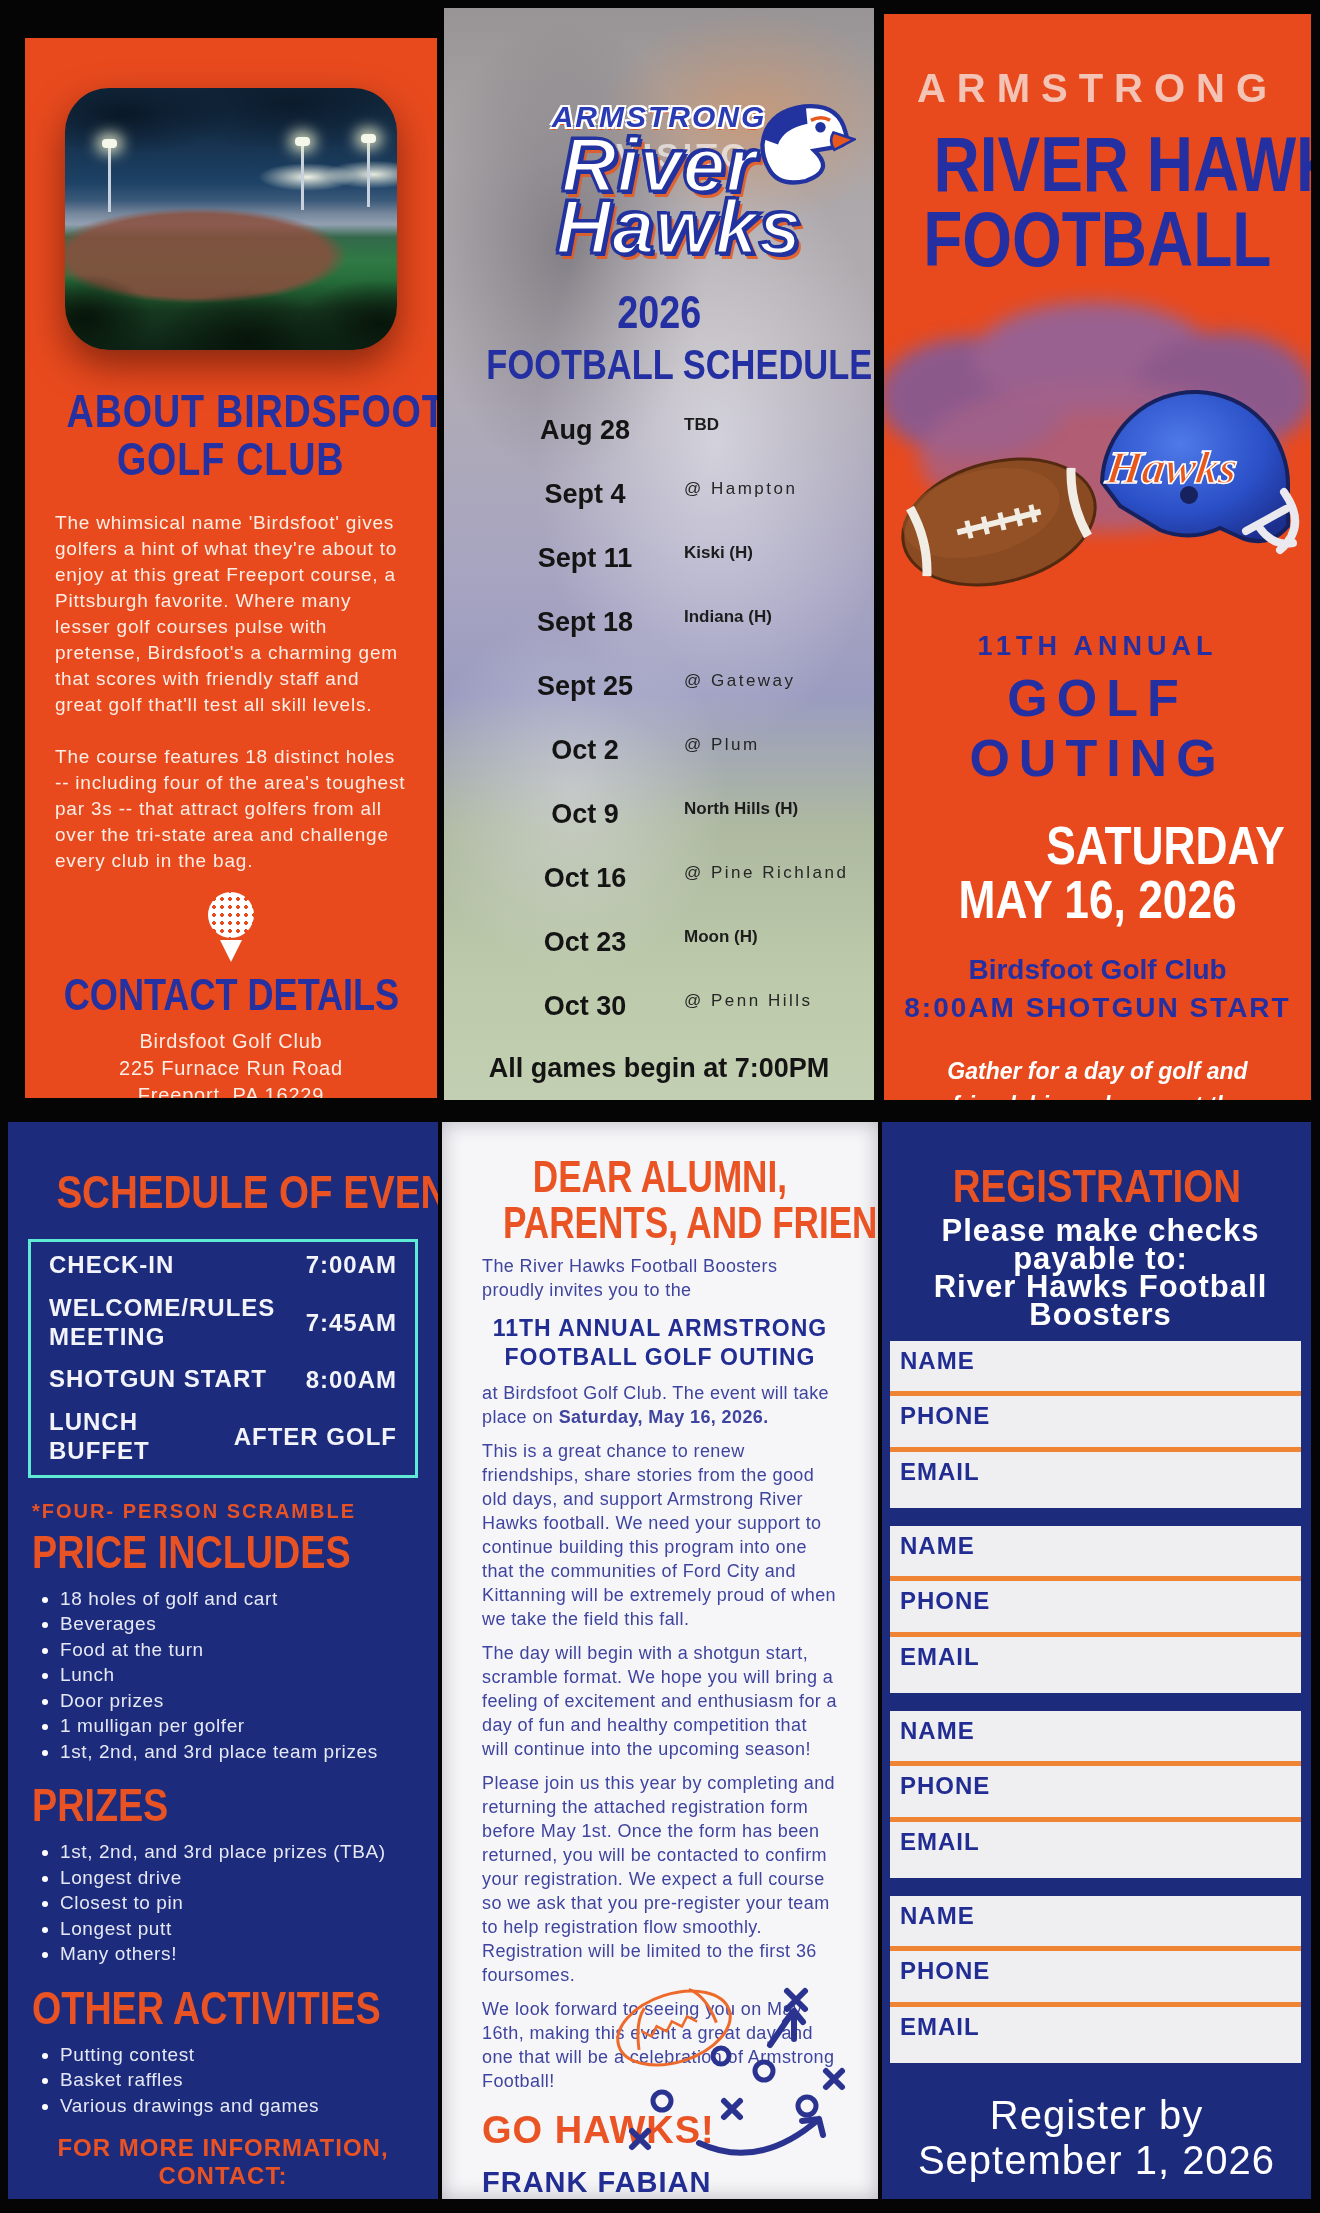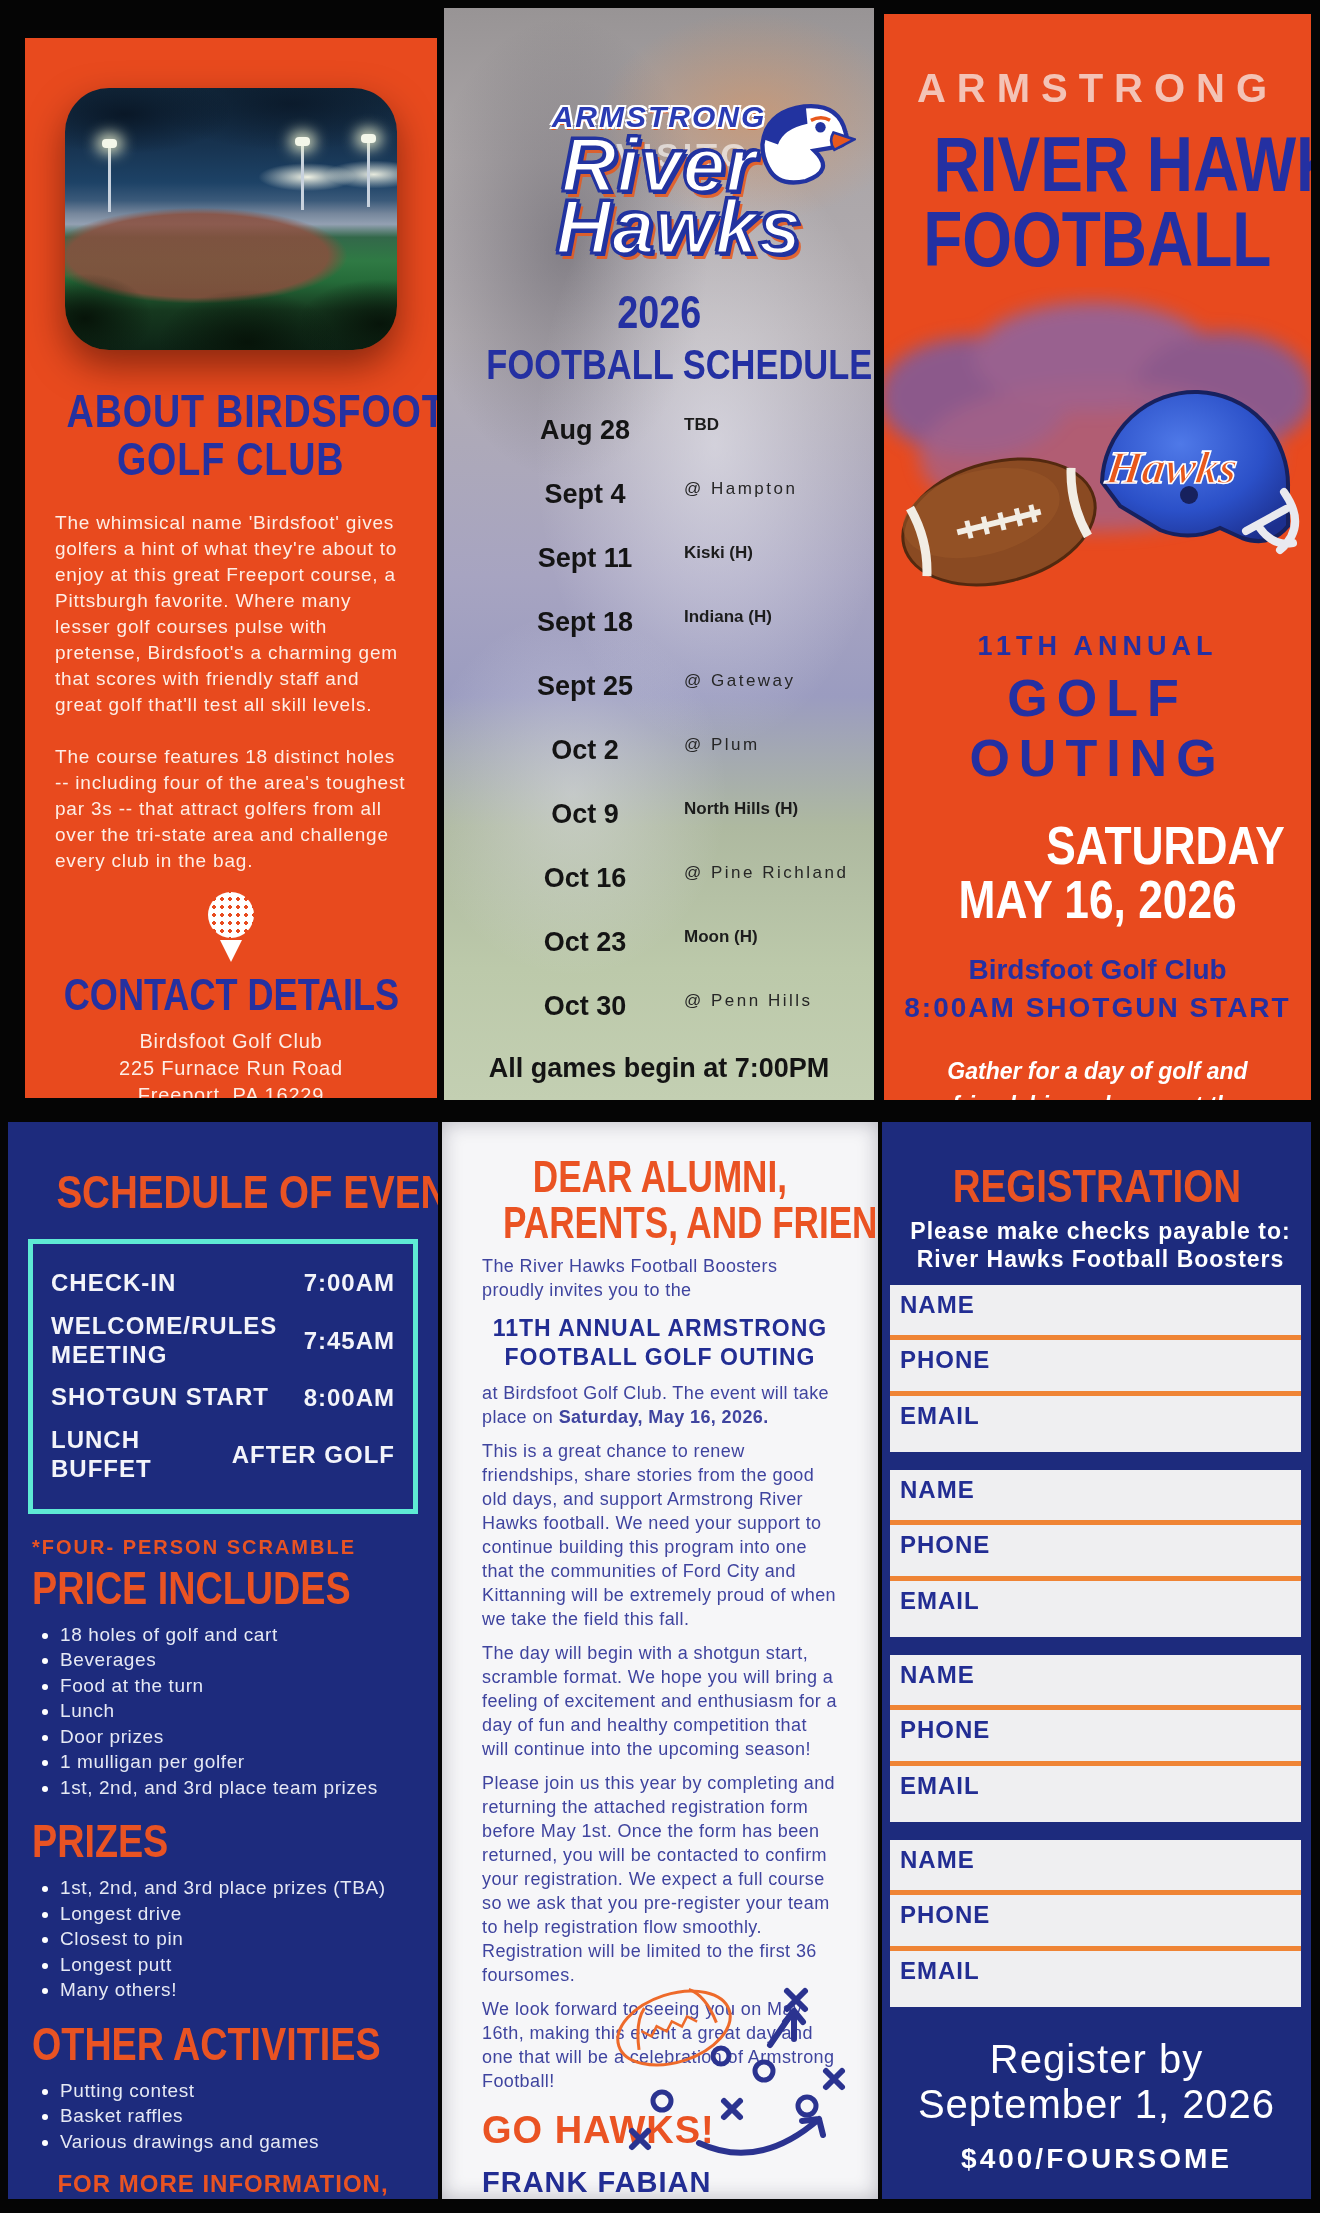--- a/index.html
+++ b/index.html
@@ -80,21 +80,21 @@
   .ev-annual{color:#2430a2;font-weight:800;font-size:27px;letter-spacing:5px;margin-top:14px;}
   .ev-outing{margin-top:6px;color:#2430a2;font-weight:800;font-size:52px;letter-spacing:9px;}
   .ev-day{margin-top:30px;color:#ffffff;font-size:54px;line-height:1.0;text-align:right;}
   .ev-date{color:#ffffff;font-size:54px;line-height:1.0;}
   .ev-venue{margin-top:28px;color:#2430a2;font-weight:800;font-size:28px;}
   .ev-start{margin-top:6px;color:#2430a2;font-weight:800;font-size:28px;letter-spacing:2px;}
   .ev-tag{margin:30px auto 0;width:408px;color:#ffffff;font-weight:700;font-style:italic;font-size:23px;line-height:1.5;}
 
   
   .se-title{margin-top:42px;color:#e95323;font-size:47px;}
-  .se-table{margin:20px 20px 0;border:5px solid #5eead4;padding:18px 18px;}
+  .se-table{margin:20px 20px 0;border:3px solid #5eead4;padding:2px 18px;}
   .erow{display:flex;align-items:center;padding:7px 0;}
   .elabel{flex:1;max-width:250px;color:#f3f4fa;font-weight:800;font-size:24px;letter-spacing:1px;line-height:1.2;}
   .etime{margin-left:auto;color:#f3f4fa;font-weight:800;font-size:24px;letter-spacing:1px;}
   .se-note{margin:22px 0 0 24px;color:#e95323;font-weight:800;font-size:20px;letter-spacing:2px;}
   .se-h{margin:2px 0 0 24px;color:#e95323;font-size:46px;}
   .se-h2{margin-left:24px;color:#e95323;font-size:46px;}
   ul.blist{margin:8px 0 0 0;padding:0 0 0 52px;color:#e6e9f4;font-size:19px;line-height:24.5px;letter-spacing:.6px;}
   ul.blist li{margin:0 0 1px 0;}
   ul.blist li::marker{color:#ffffff;}
   .se-contact-h{margin-top:16px;color:#e95323;font-weight:800;font-size:24px;letter-spacing:1px;}
@@ -106,21 +106,21 @@
   .lt-body{margin:10px 40px 0;font-size:18px;line-height:24px;letter-spacing:.4px;text-align:left;}
   .lt-body.first{margin-top:8px;}
   .lt-event{margin:12px 30px 0;color:#222d93;font-weight:800;font-size:23px;line-height:1.25;letter-spacing:1px;text-align:center;}
   .lt-b{font-weight:800;}
   .lt-cheer{margin:16px 0 0 40px;color:#ea5323;font-weight:800;font-size:38px;letter-spacing:1px;text-align:left;}
   .lt-name{margin:14px 0 0 40px;color:#222d93;font-weight:800;font-size:29px;letter-spacing:1px;text-align:left;}
   .doodle{position:absolute;right:14px;bottom:36px;}
 
   
   .rg-title{margin-top:36px;color:#e95323;font-size:47px;}
-  .rg-pay{margin-top:4px;color:#ffffff;font-weight:800;font-size:23px;line-height:28px;letter-spacing:1px;padding-left:8px;}
+  .rg-pay{margin-top:4px;color:#ffffff;font-weight:800;font-size:31px;line-height:28px;letter-spacing:1px;padding-left:8px;}
   .rg-groups{margin-top:12px;}
   .rg-group{margin:0 10px 18px 8px;background:#efeff1;}
   .fsec{position:relative;padding:6px 0 0 10px;}
   .fsec.s1{height:44px;border-bottom:5px solid #ef8435;}
   .fsec.s2{height:45px;border-bottom:5px solid #ef8435;}
   .fsec.s3{height:50px;}
   .flabel{color:#222d93;font-weight:800;font-size:24px;letter-spacing:1px;}
   .rg-by{margin-top:30px;color:#ffffff;font-size:40px;letter-spacing:1px;font-weight:400;}
   .rg-price{margin-top:16px;color:#ffffff;font-weight:800;font-size:28px;letter-spacing:3px;}
 </style>

